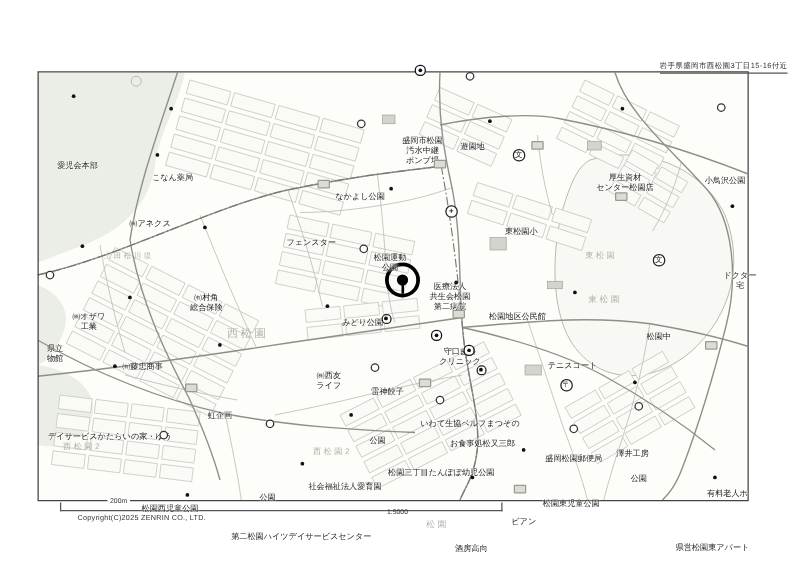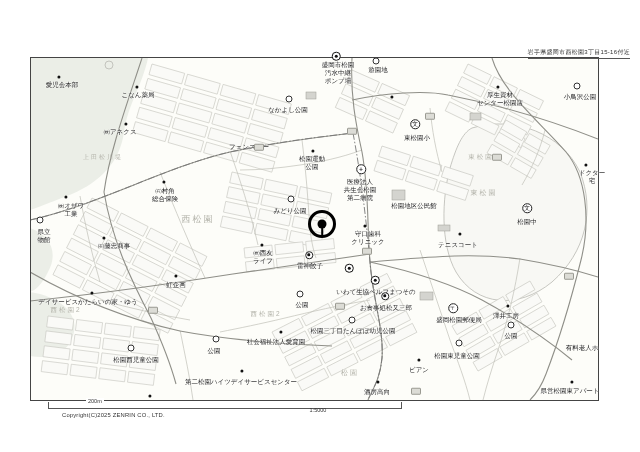--- a/index.html
+++ b/index.html
@@ -3,21 +3,21 @@
 <meta charset="utf-8">
 <style>
   html,body{margin:0;padding:0;background:#fff;}
   body{font-family:"Liberation Sans","DejaVu Sans",sans-serif;}
   #stage{position:relative;width:640px;height:452px;background:#fff;overflow:hidden;}
   #mapsvg{position:absolute;left:0;top:0;}
   #overlay{position:absolute;left:0;top:0;width:640px;height:452px;}
   .poi{display:contents;}
   .poi-text{position:absolute;transform:translate(-50%,0);font-size:6.5px;line-height:1.2;
     color:#1c1c1c;white-space:pre-line;text-align:center;letter-spacing:0;
-    text-shadow:0 0 2px #fff,0 0 2px #fff;}
+    text-shadow:0 0 2px #fff,0 0 2px #fff;margin-top:48px;}
   .area-label{position:absolute;transform:translate(-50%,-50%);color:#b2b2a9;
     letter-spacing:2px;white-space:nowrap;text-shadow:none;}
   .sym{position:absolute;transform:translate(-50%,-50%);box-sizing:border-box;
     display:flex;align-items:center;justify-content:center;}
   .sym.dot{width:3.2px;height:3.2px;background:#111;border-radius:50%;}
   .sym.park,.sym.circle{width:7px;height:7px;border:0.9px solid #333;border-radius:50%;background:#fff;}
   .sym.shop{width:7.5px;height:7.5px;border:0.9px solid #222;border-radius:50%;background:#fff;}
   .sym.shop::after{content:"";width:2.6px;height:2.6px;background:#111;border-radius:50%;}
   .sym.coop,.sym.target,.sym.pump{width:8.5px;height:8.5px;border:1.1px solid #111;border-radius:50%;background:#fff;}
   .sym.coop::after,.sym.target::after,.sym.pump::after{content:"";width:3.4px;height:3.4px;background:#111;border-radius:50%;}

